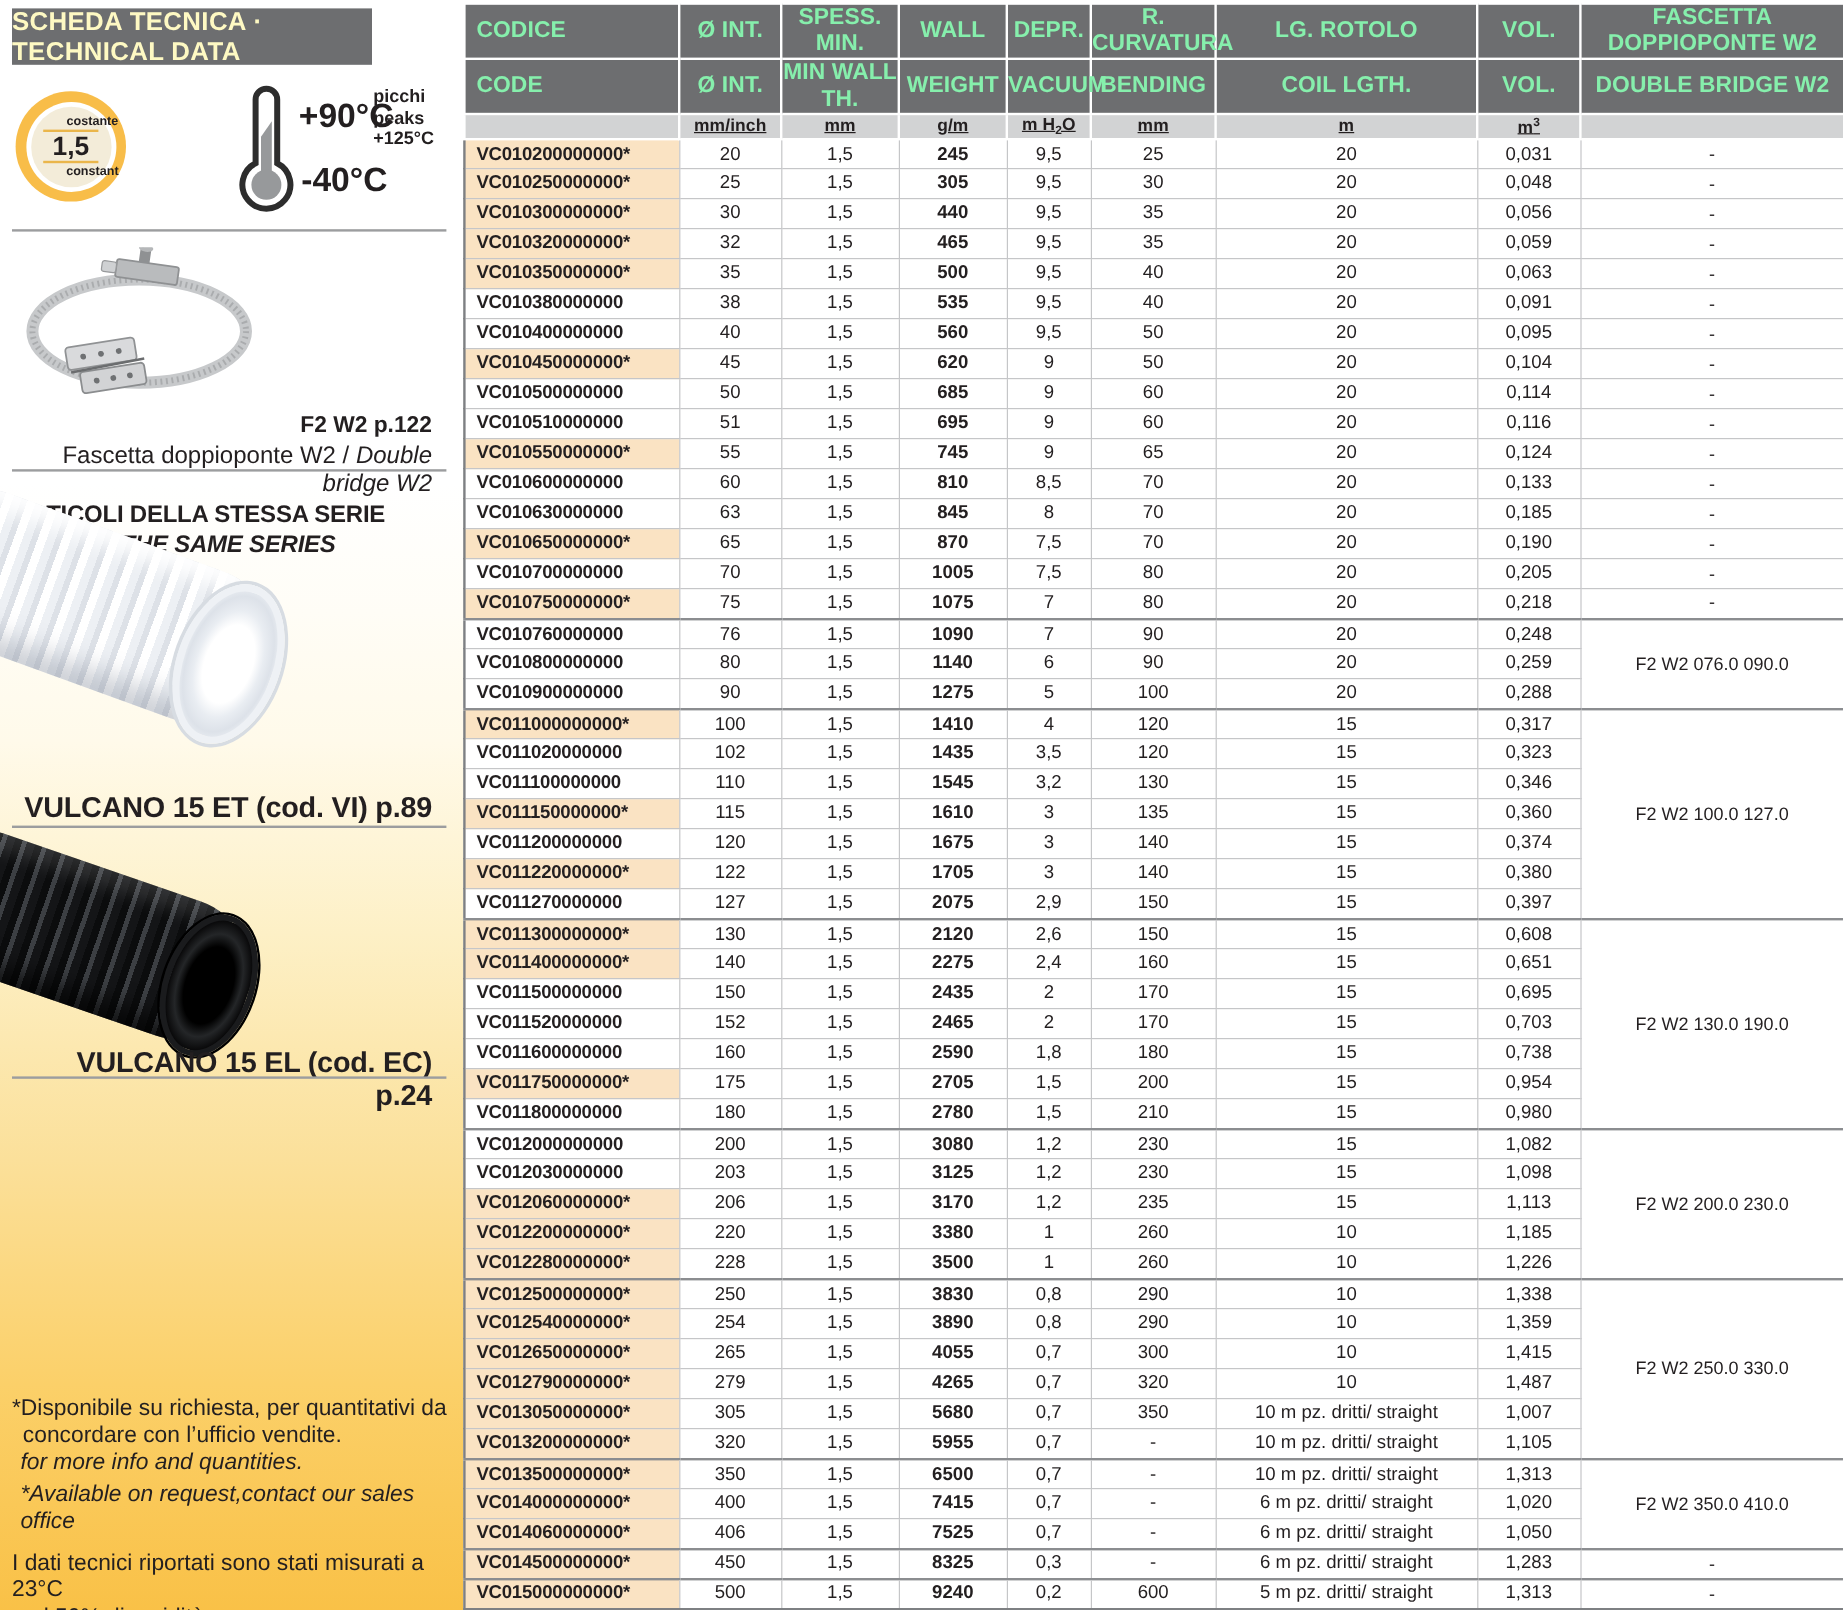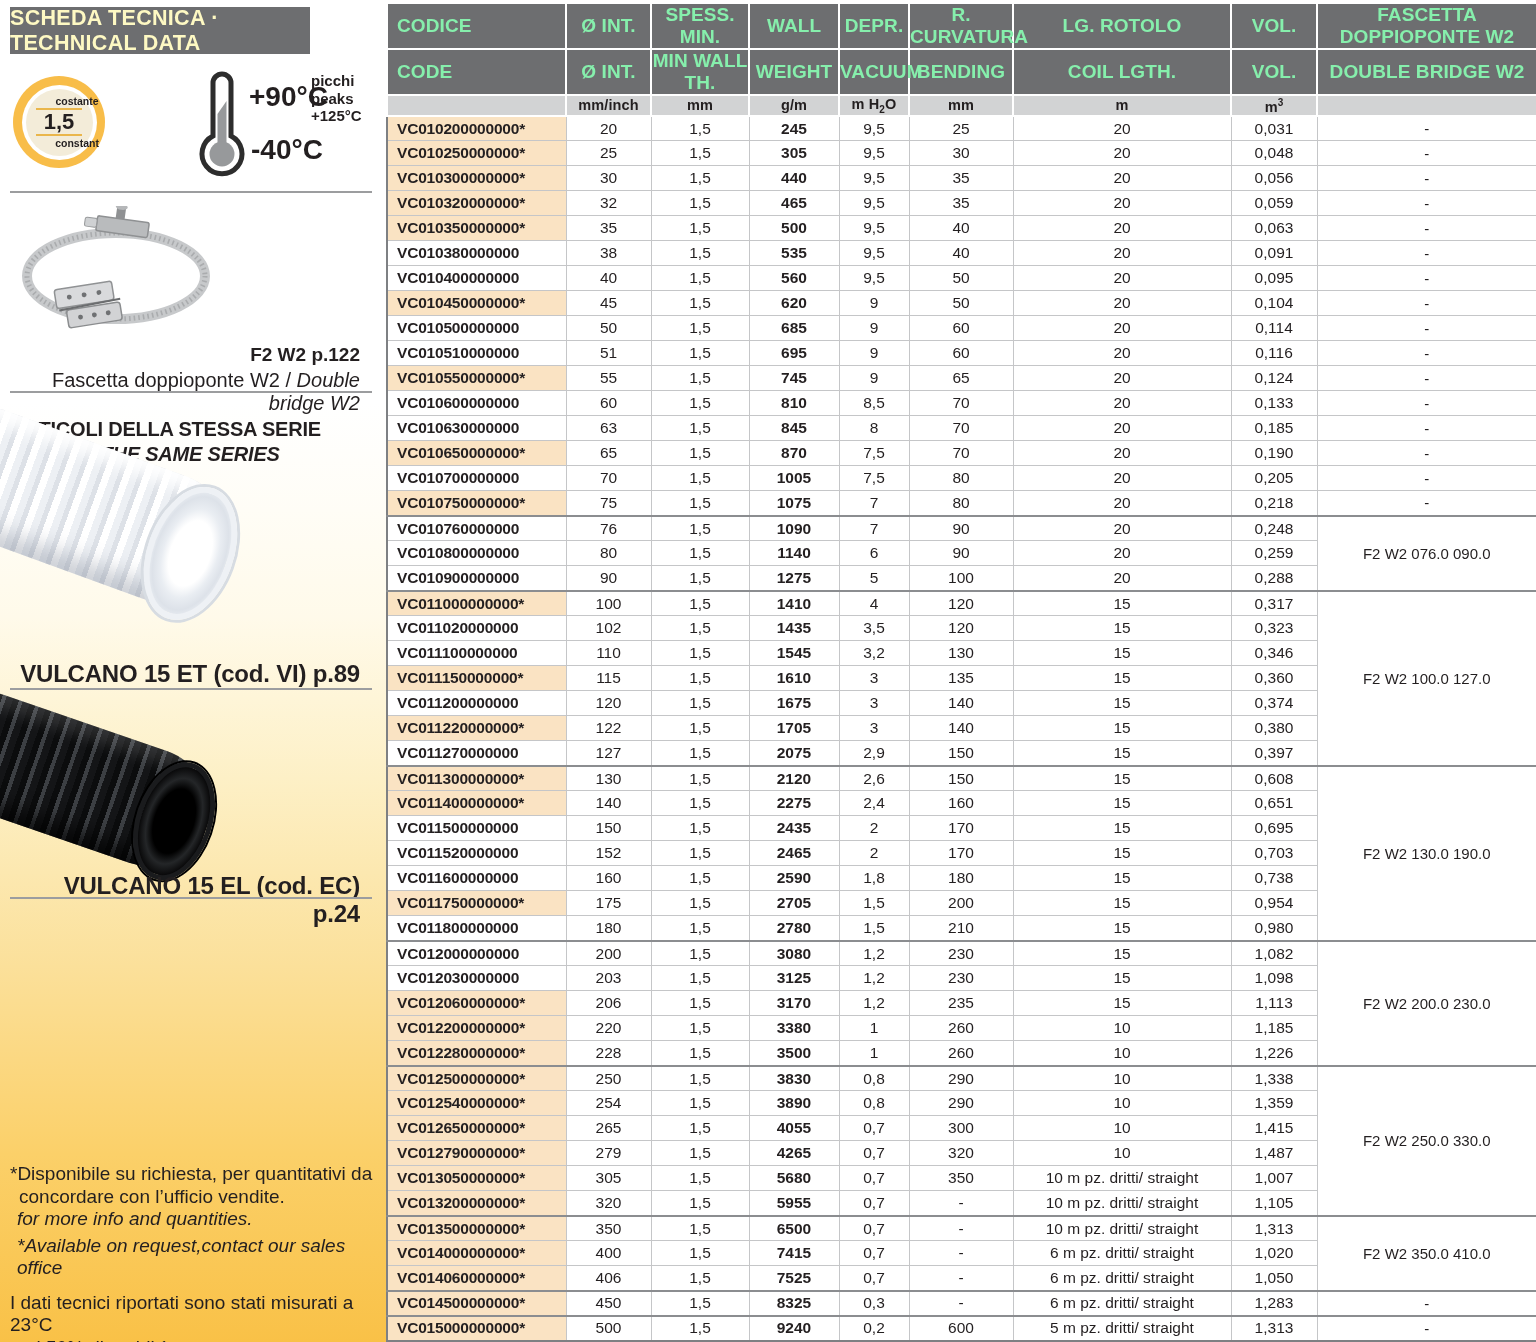--- a/index.html
+++ b/index.html
@@ -51,21 +51,21 @@
   .footnotes .ind{padding-left:9px;}
   .footnotes .it{font-style:italic;padding-left:7px;}
   .footnotes .gap2{margin-top:12px;}
   .footnotes .gap3{margin-top:4px;}
   
   .table-wrap{position:absolute;left:386px;top:2px;}
   table{border-collapse:collapse;table-layout:fixed;width:1150px;background:#fff;border:2px solid #7e8083;}
   thead th{background:#6d6e70;color:#86efac;border:2px solid #fff;font-size:19px;font-weight:bold;
     height:23px;padding:0;letter-spacing:.1px;}
   thead th.left{text-align:left;padding-left:9px;}
-  thead tr.units th{background:#d2d3d4;color:#231f20;font-size:14.5px;height:18px;}
+  thead tr.units th{background:#d2d3d4;color:#231f20;font-size:14.5px;height:18px;text-decoration:underline;}
   thead sub{font-size:10px;}
   thead sup{font-size:10px;}
   tbody tr{height:25px;}
   tbody td{border:1px solid #c5c6c8;font-size:15.5px;text-align:center;padding:0;line-height:1.05;}
   tbody td.code{text-align:left;padding-left:9px;font-weight:bold;letter-spacing:-.2px;}
   tbody td.hl{background:#fae3c3;}
   tbody td.bw{font-weight:bold;}
   tbody tr.gs td{border-top:2px solid #8b8d90;}
   td.fas{font-size:15px;}
 </style>

